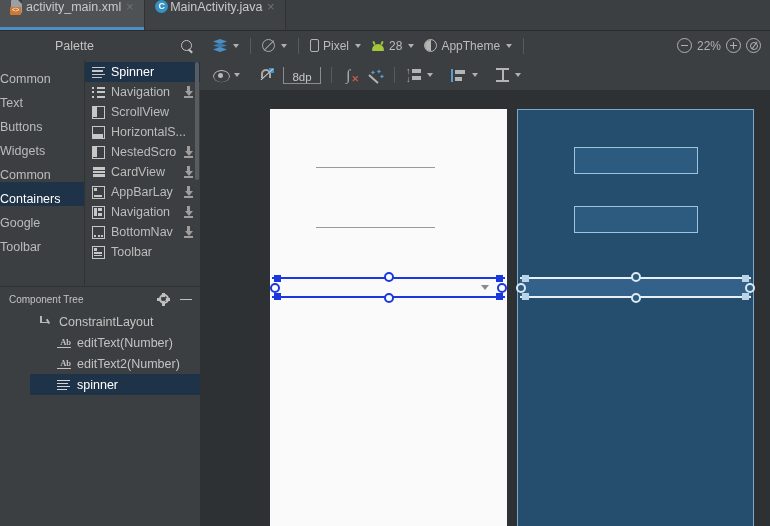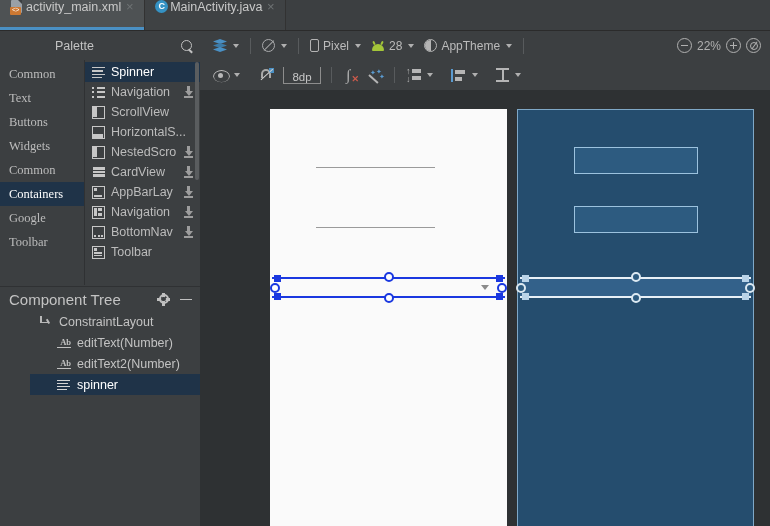--- a/index.html
+++ b/index.html
@@ -259,22 +259,22 @@
   
   .palette-body{
     position:absolute;left:0;top:60px;width:200px;height:225px;
     background:#3c3f41; display:flex;
   }
   .cat-col{
     width:85px;height:100%;background:#3c3f41;padding-top:2px;
     border-right:1px solid #2f3133;
   }
   .cat-item{
-    height:24px;display:flex;align-items:center;padding-left:9px;
-    font-size:12.5px;color:#bcbcbc;cursor:pointer;font-family:Liberation Serif, serif;
+    height:24px;display:flex;align-items:flex-end;
+    font-size:12.5px;color:#bcbcbc;cursor:pointer;
   }
   .cat-item.selected{ background:#1f3348; color:#ffffff; }
   .comp-col{
     flex:1;height:100%;background:#3c3f41;position:relative;overflow:hidden;
     padding-top:2px;
   }
   .comp-item{
     height:20px;display:flex;align-items:center;gap:6px;padding-left:7px;padding-right:4px;
     font-size:12.5px;color:#bcbcbc;cursor:pointer;position:relative;white-space:nowrap;
   }
@@ -310,21 +310,21 @@
   .pi-box .fill{position:absolute;background:#c7c7c7;}
   .pi-card i{position:absolute;left:0.5px;background:#c7c7c7;}
   .pi-frame{border:1.4px solid #c7c7c7;}
 
   
   .ct-header{
     position:absolute;left:0;top:286px;width:200px;height:25px;
     background:#3c3f41;display:flex;align-items:center;padding:0 8px 0 9px;
     border-top:1px solid #2f3133;
   }
-  .ct-title{font-size:15px;color:#c3c3c3;flex:1;}
+  .ct-title{font-size:10px;color:#c3c3c3;flex:1;}
   .ct-body{
     position:absolute;left:0;top:311px;width:200px;height:215px;background:#3c3f41;margin-left:30px;
   }
   .tree-row{
     height:21px;display:flex;align-items:center;font-size:12.5px;color:#c3c3c3;
     cursor:pointer;position:relative;padding-right:8px;
   }
   .tree-row.selected{ background:#1f3348; color:#ffffff; }
   .tree-row .ti{width:16px;height:14px;flex:none;margin-right:5px;position:relative;}
   .ico-constraint{ }

